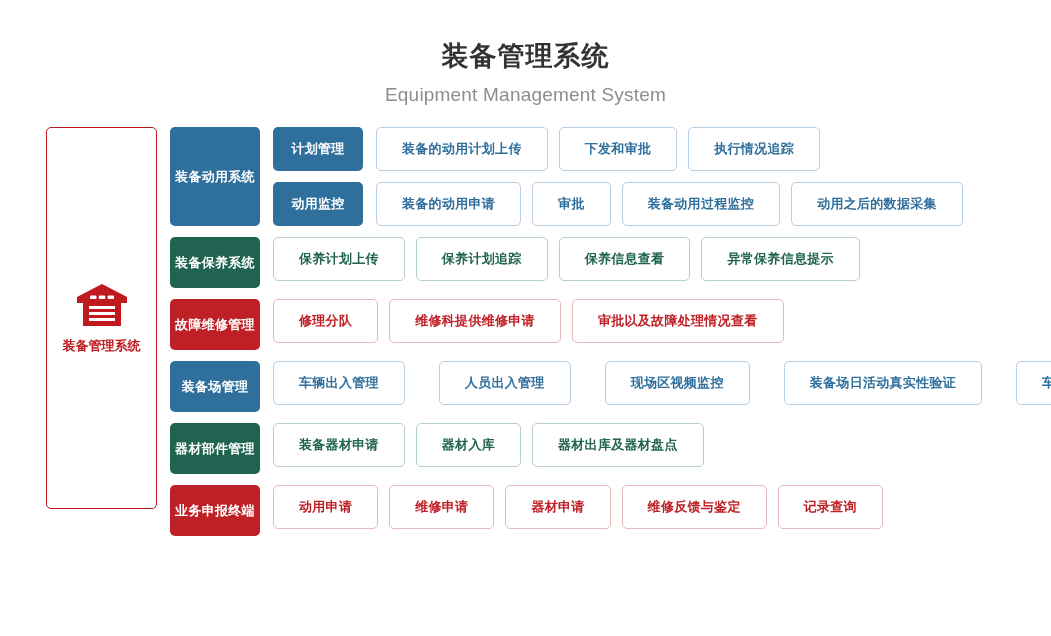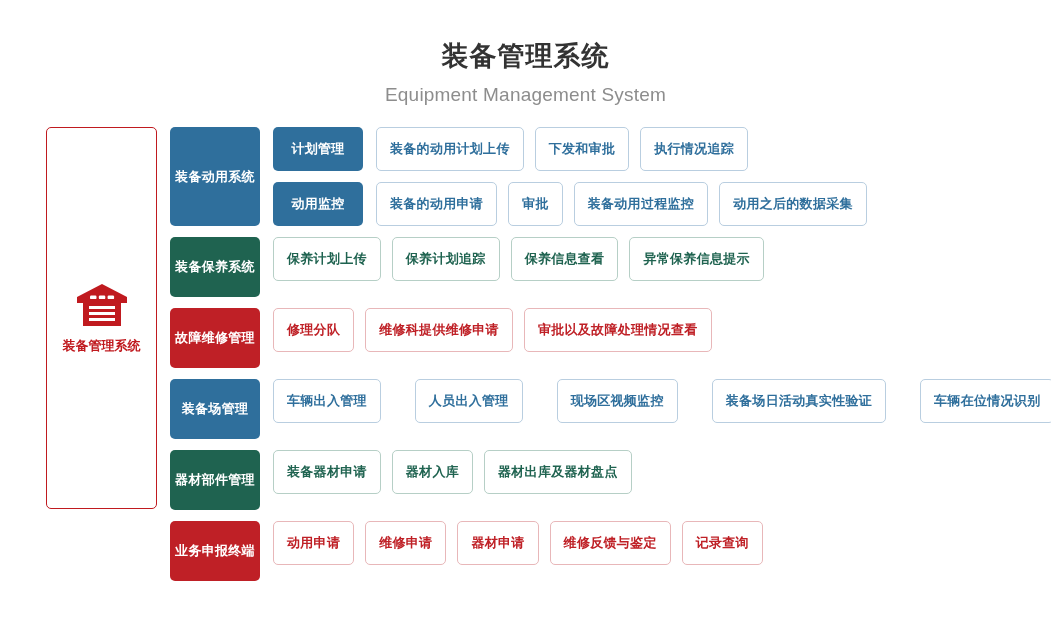--- a/index.html
+++ b/index.html
@@ -142,36 +142,36 @@
   }
 
   .item {
     height: 44px;
     border-radius: 5px;
     border: 1px solid #b9cee0;
     background: #ffffff;
     display: flex;
     align-items: center;
     justify-content: center;
-    padding: 0 13px;
+    padding: 0 25px;
     margin-right: 11px;
     font-size: 13px;
     font-weight: bold;
     white-space: nowrap;
     box-sizing: border-box;
     letter-spacing: 0.3px;
   }
   .item:last-child { margin-right: 0; }
 
   .item.blue  { border-color: #b9cee0; color: #2f6f9c; }
   .item.green { border-color: #b6cfc6; color: #1f6350; }
   .item.red   { border-color: #e8b7b9; color: #bf2026; }
 
   .row.tall .cat { height: 99px; }
-  .row.short .cat { height: 60px; }
+  .row.short .cat { height: 51px; }
 </style>
 </head>
 <body>
 
 <div id="header">
   <h1 id="page-title">装备管理系统</h1>
   <div id="page-subtitle">Equipment Management System</div>
 </div>
 
 <div id="diagram">

